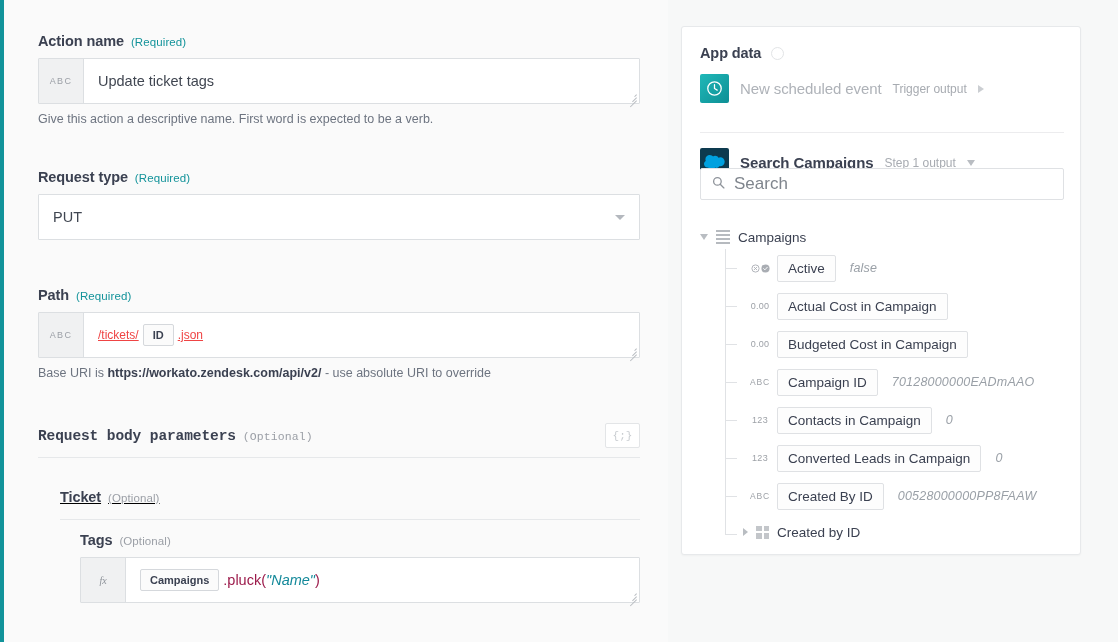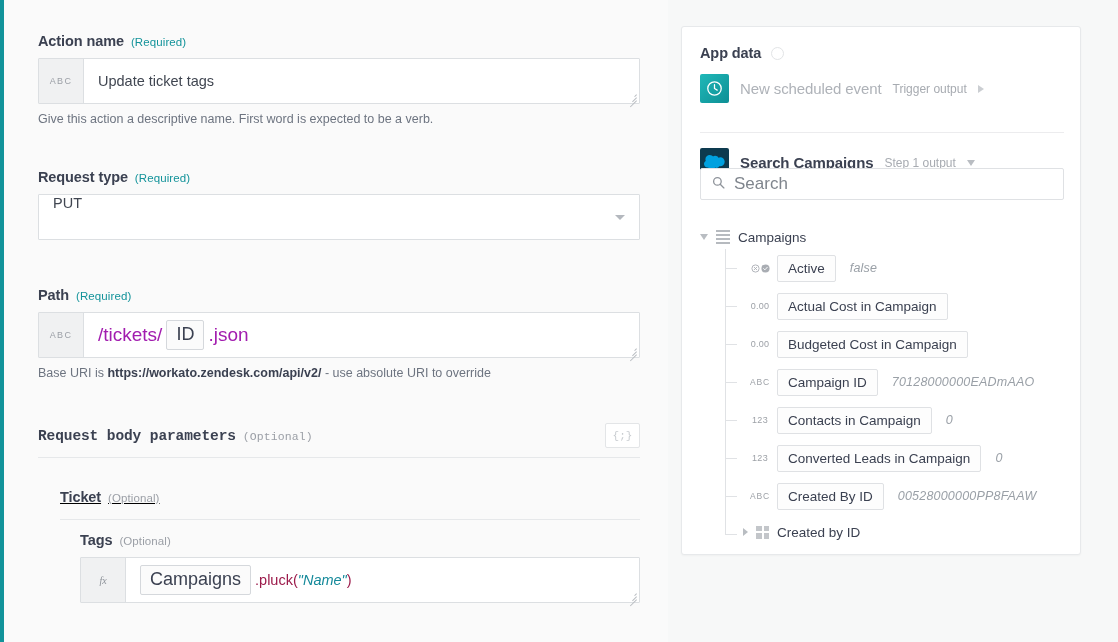--- a/index.html
+++ b/index.html
@@ -110,21 +110,21 @@
     color: #6d7480;
   }
   .hint b { color: #3b4151; font-weight: bold; }
 
   
   .select-wrap {
     position: relative;
     height: 46px;
     border: 1px solid #dcdfe2;
     background: #fff;
-    display: flex; 
+    display: flex; align-items: center;
     padding: 0 14px;
     font-size: 14.5px;
     color: #404651;
     border-radius: 1px;
   }
   .caret {
     position: absolute; right: 14px; top: 50%;
     margin-top: -2px;
     width: 0; height: 0;
     border-left: 5px solid transparent;
@@ -132,26 +132,27 @@
     border-top: 5px solid #b4b8be;
   }
 
   
   .pill {
     display: inline-flex; align-items: center;
     border: 1px solid #d5d8dc;
     background: #fbfbfb;
     border-radius: 2px;
     padding: 4px 9px;
-    font-size: 18px;
+    font-size: 11px;
     color: #3b4151;
     line-height: 1.1;
     margin: 0 4px;
-  }
-  .plain-txt { color: #a21caf; font-size: 19px; }
+    font-weight: bold;
+  }
+  .plain-txt { color: #ef4444; font-size: 12px; text-decoration: underline; }
   .fn-call { color: #9c1b4b; font-size: 14.5px; }
   .fn-str  { color: #14899a; font-style: italic; font-size: 14.5px; }
   .fn-paren{ color: #9c1b4b; font-size: 14.5px; }
 
   
   .section-head {
     position: absolute; left: 34px; width: 602px;
     display: flex; align-items: center; justify-content: space-between;
   }
   .json-btn {

